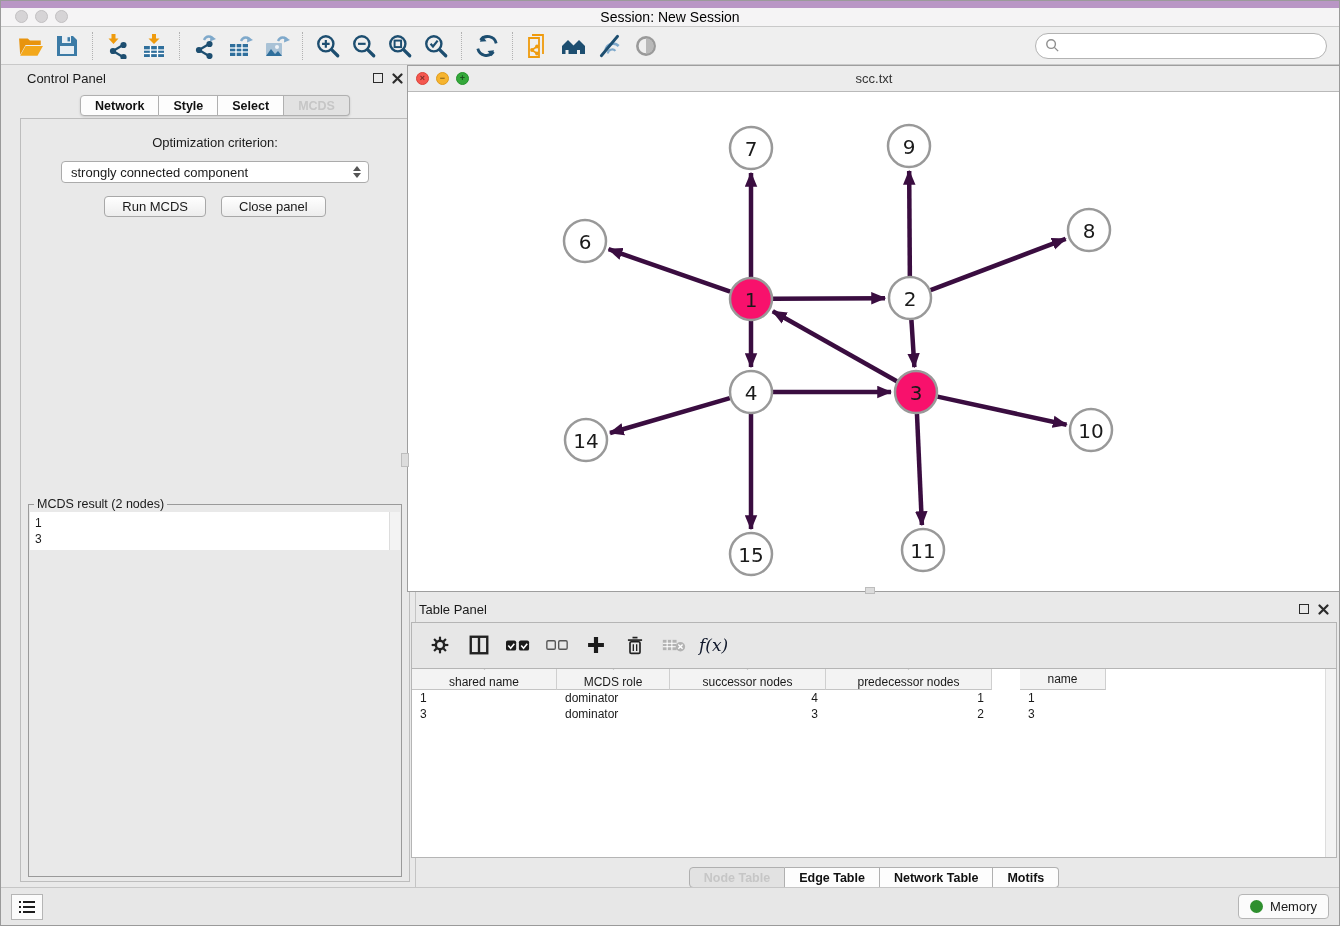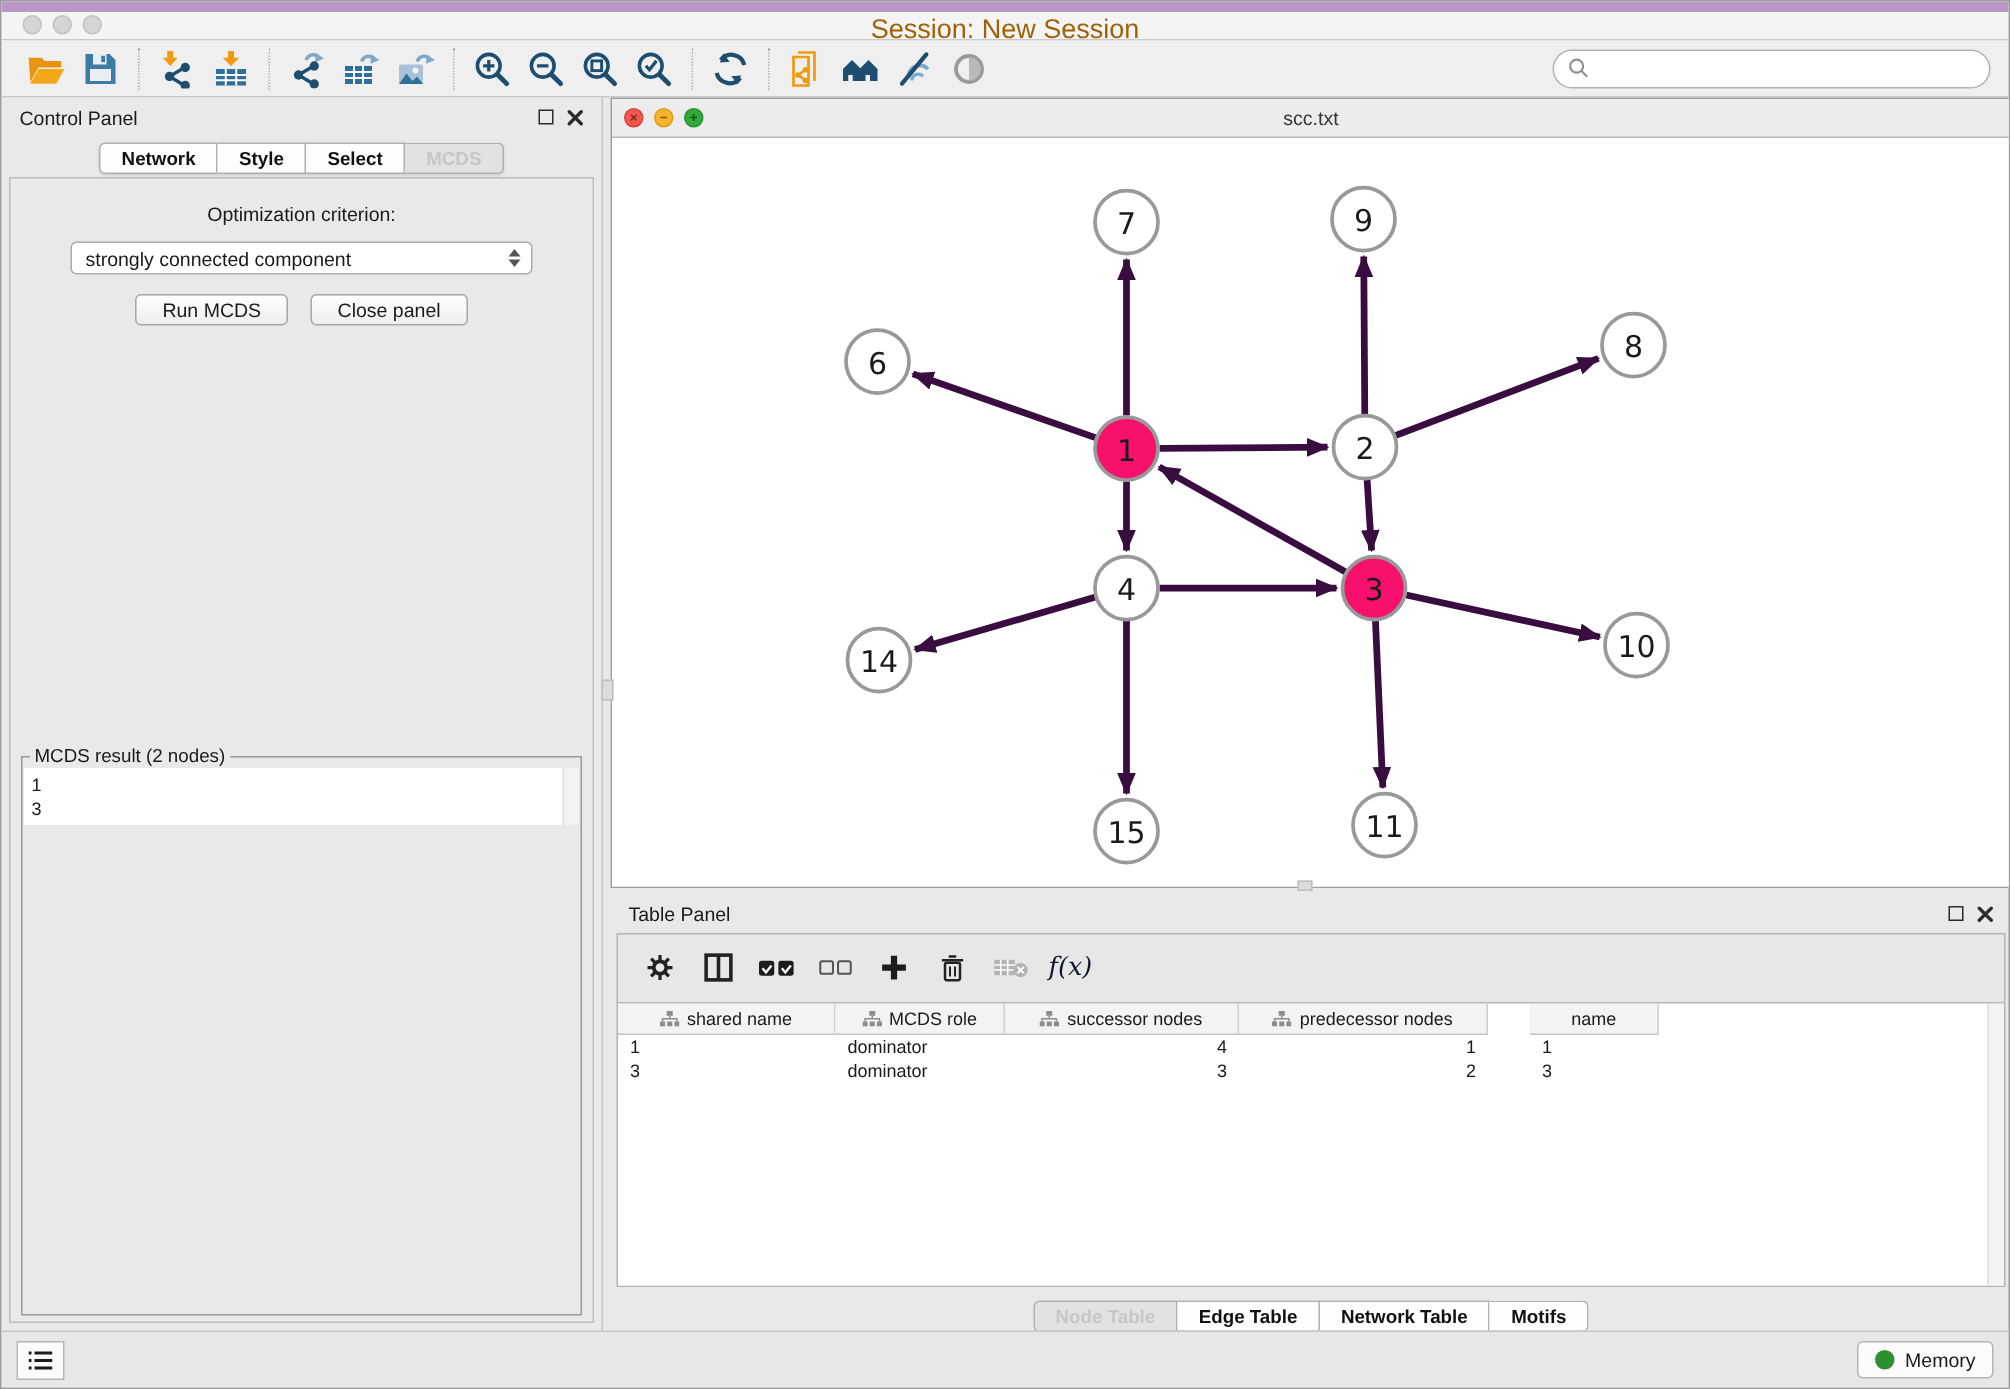--- a/index.html
+++ b/index.html
@@ -7,34 +7,34 @@
   .app { position:relative; width:1340px; height:926px; background:#e9e9e9;
          font-family:"Liberation Sans", sans-serif; color:#1a1a1a; overflow:hidden;
          border:1px solid #9a9a9a; }
 
   
   .titlestrip { position:absolute; top:0; left:0; right:0; height:7px; background:#b996c5; }
   .titlebar { position:absolute; top:7px; left:0; right:0; height:19px; background:#f5f4f5;
               border-bottom:1px solid #c9c9c9; }
   .traffic-grey { position:absolute; left:14px; top:2px; display:flex; gap:7px; }
   .tl-grey { width:13px; height:13px; border-radius:50%; background:#d6d4d6; border:1px solid #c2c0c2; }
-  .app-title { position:absolute; left:0; right:0; top:1px; text-align:center; font-size:18px; color:#a16207; }
+  .app-title { position:absolute; left:0; right:0; top:1px; text-align:center; font-size:14px; color:#000000; }
 
   
   .toolbar { position:absolute; top:26px; left:0; right:0; height:38px; background:#efefef;
              border-bottom:1px solid #c9c9c9; display:flex; align-items:center; padding:0 12px; }
   .tbtn { width:36px; height:32px; display:flex; align-items:center; justify-content:center; }
   .tsep { width:0; height:28px; border-left:1px dotted #b2b2b2; margin:0 7px; }
   .search { margin-left:auto; width:292px; height:26px; background:#fff; border:1px solid #b3b3b3;
             border-radius:13px; display:flex; align-items:center; padding:0 9px; gap:6px; }
   .search input { border:none; outline:none; flex:1; font-size:13px; background:transparent;
                   font-family:"Liberation Sans",sans-serif; }
 
   
-  .cp { position:absolute; left:0; top:64px; width:401px; bottom:36px; background:#e9e9e9;
+  .cp { position:absolute; left:14px; top:64px; width:401px; bottom:36px; background:#e9e9e9;
         border-right:1px solid #c4c4c4; display:flex; flex-direction:column; }
   .panel-head { height:26px; display:flex; align-items:center; padding:0 12px; font-size:13px; }
   .win-icons { margin-left:auto; display:flex; gap:9px; align-items:center; }
   .float-ic { width:10px; height:10px; border:1.6px solid #2b2b2b; }
   .tabs { display:flex; justify-content:center; margin:4px 0 2px 0; filter:drop-shadow(0 1px 1px rgba(0,0,0,.12)); }
   .tab { height:21px; padding:0 14px; background:#fdfdfd; border:1px solid #b0b0b0; border-left:none;
          font-size:12.5px; font-weight:bold; display:flex; align-items:center; color:#111; }
   .tab:first-child { border-left:1px solid #b0b0b0; border-radius:4px 0 0 4px; }
   .tab:last-child { border-radius:0 4px 4px 0; }
   .tab.active { background:#e2e2e2; color:#c6c6c6; }
@@ -83,21 +83,21 @@
                   border:1px solid #b5b5b5; background:#e7e7e7; }
   .tp-toolbar { height:44px; display:flex; align-items:center; padding:0 14px; gap:11px; }
   .tpbtn { width:28px; height:28px; display:flex; align-items:center; justify-content:center; }
   .fx { font-family:"DejaVu Serif", serif; font-style:italic; font-size:17px; color:#0f172a; }
   .tp-table { position:absolute; top:45px; left:0; right:0; bottom:0; background:#fff;
               border-top:1px solid #b5b5b5; overflow:hidden; }
   .tscroll { position:absolute; right:0; top:0; bottom:0; width:11px; background:#f3f3f3;
              border-left:1px solid #ddd; }
   .thead { display:flex; height:21px; }
   .th { background:#f3f3f3; border-right:1px solid #cfcfcf; border-bottom:1px solid #c4c4c4;
-        display:flex; align-items:center; justify-content:center; gap:5px; font-size:12px; }
+        display:flex; align-items:center; justify-content:center; gap:5px; font-size:12px;flex-direction:column; }
   .tr { display:flex; height:16px; font-size:12px; align-items:center; }
   .td { padding:0 8px; overflow:hidden; white-space:nowrap; }
   .c0 { width:145px; } .c1 { width:113px; } .c2 { width:156px; text-align:right; }
   .c3 { width:166px; text-align:right; } .c4 { width:86px;margin-left:28px; }
   .td.c2,.td.c3 { text-align:right; }
   .tp-tabs { position:absolute; bottom:3px; left:0; right:0; display:flex; justify-content:center;margin-top:28px; }
 
   
   .statusbar { position:absolute; left:0; right:0; bottom:0; height:38px; background:#e7e7e7;
                border-top:1px solid #c6c6c6; display:flex; align-items:center; padding:0 10px; }

